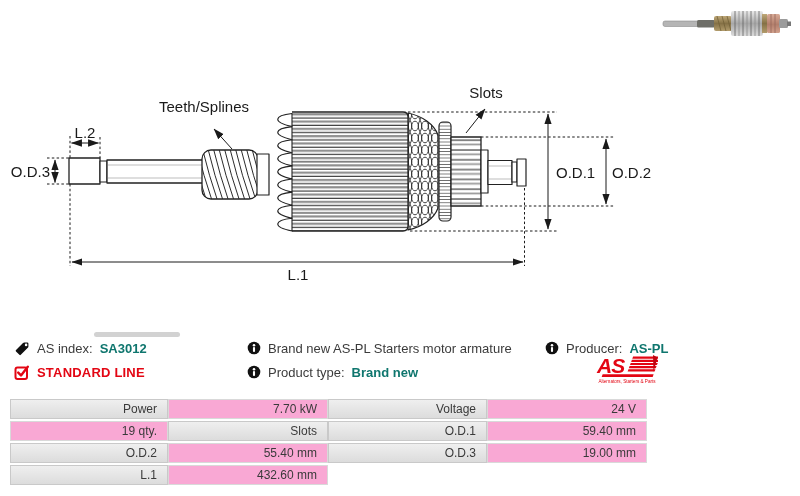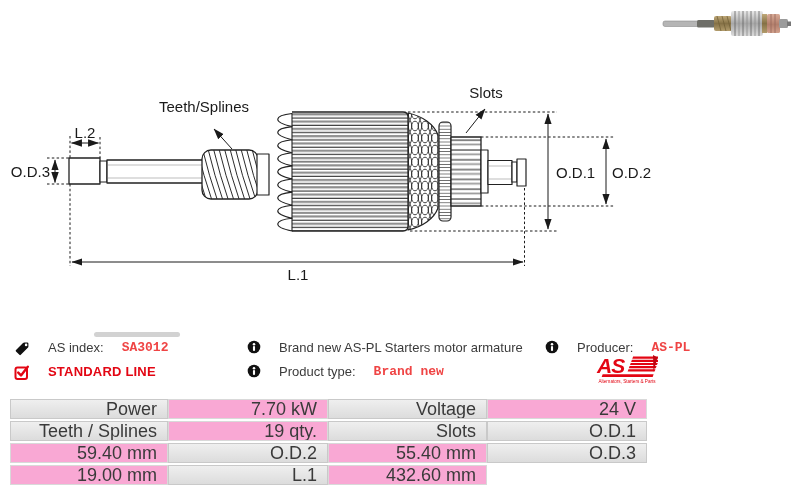--- a/index.html
+++ b/index.html
@@ -1,33 +1,33 @@
 <!DOCTYPE html>
 <html><head>
 <meta charset="utf-8">
 <style>
   html,body{margin:0;padding:0;background:#fff;}
   .stage{position:relative;width:800px;height:496px;background:#fff;overflow:hidden;
          font-family:"Liberation Sans",sans-serif;color:#333;}
   svg text{font-family:"Liberation Sans",sans-serif;}
 
   
-  .info-item{position:absolute;display:flex;gap:18px;font-size:13px;
+  .info-item{position:absolute;display:flex;align-items:center;gap:7px;font-size:13px;
              color:#3b3b3b;white-space:nowrap;height:16px;}
-  .info-item .bold{font-weight:700;color:#ef4444;font-family:Liberation Mono, monospace;}
+  .info-item .bold{font-weight:700;color:#0f766e;}
   .red-bold{color:#e30613;font-weight:700;letter-spacing:.2px;}
   .icn{flex:0 0 auto;display:block;}
 
   
   .hscroll{position:absolute;left:94px;top:332px;width:86px;height:5px;background:#d2d2d2;border-radius:3px;}
 
   
   .spec-table{position:absolute;left:10px;top:399px;width:637px;display:grid;
               grid-template-columns:158px 160px 159px 160px;grid-auto-rows:20px;row-gap:2px;}
-  .cell{box-sizing:border-box;border:1px solid #c9c9c9;font-size:18px;line-height:18px;
+  .cell{box-sizing:border-box;border:1px solid #c9c9c9;font-size:12px;line-height:18px;
         text-align:right;padding-right:10px;color:#3a3a3a;overflow:hidden;}
   .cell.lab{background:linear-gradient(#efefef,#dcdcdc);}
   .cell.val{background:#f9a8d4;border-color:#d9d9d9;}
 
   
   .aspl-logo{position:absolute;left:596px;top:354px;}
 </style>
 </head>
 <body>
 
@@ -249,21 +249,20 @@
     <text x="1" y="19" font-size="21" font-style="italic" font-weight="bold" fill="#e30613" stroke="#fff" stroke-width="1.6" paint-order="stroke" letter-spacing="-1">AS</text>
     <text x="31" y="28.6" font-size="4.6" text-anchor="middle" fill="#e30613">Alternators, Starters &amp; Parts</text>
   </svg>
 
   <div class="spec-table">
     <div class="cell lab">Power</div>
     <div class="cell val">7.70 kW</div>
     <div class="cell lab">Voltage</div>
     <div class="cell val">24 V</div>
 
-    <div class="cell lab">Teeth / Splines</div>
     <div class="cell val">19 qty.</div>
     <div class="cell lab">Slots</div>
 
     <div class="cell lab">O.D.1</div>
     <div class="cell val">59.40 mm</div>
     <div class="cell lab">O.D.2</div>
     <div class="cell val">55.40 mm</div>
 
     <div class="cell lab">O.D.3</div>
     <div class="cell val">19.00 mm</div>

